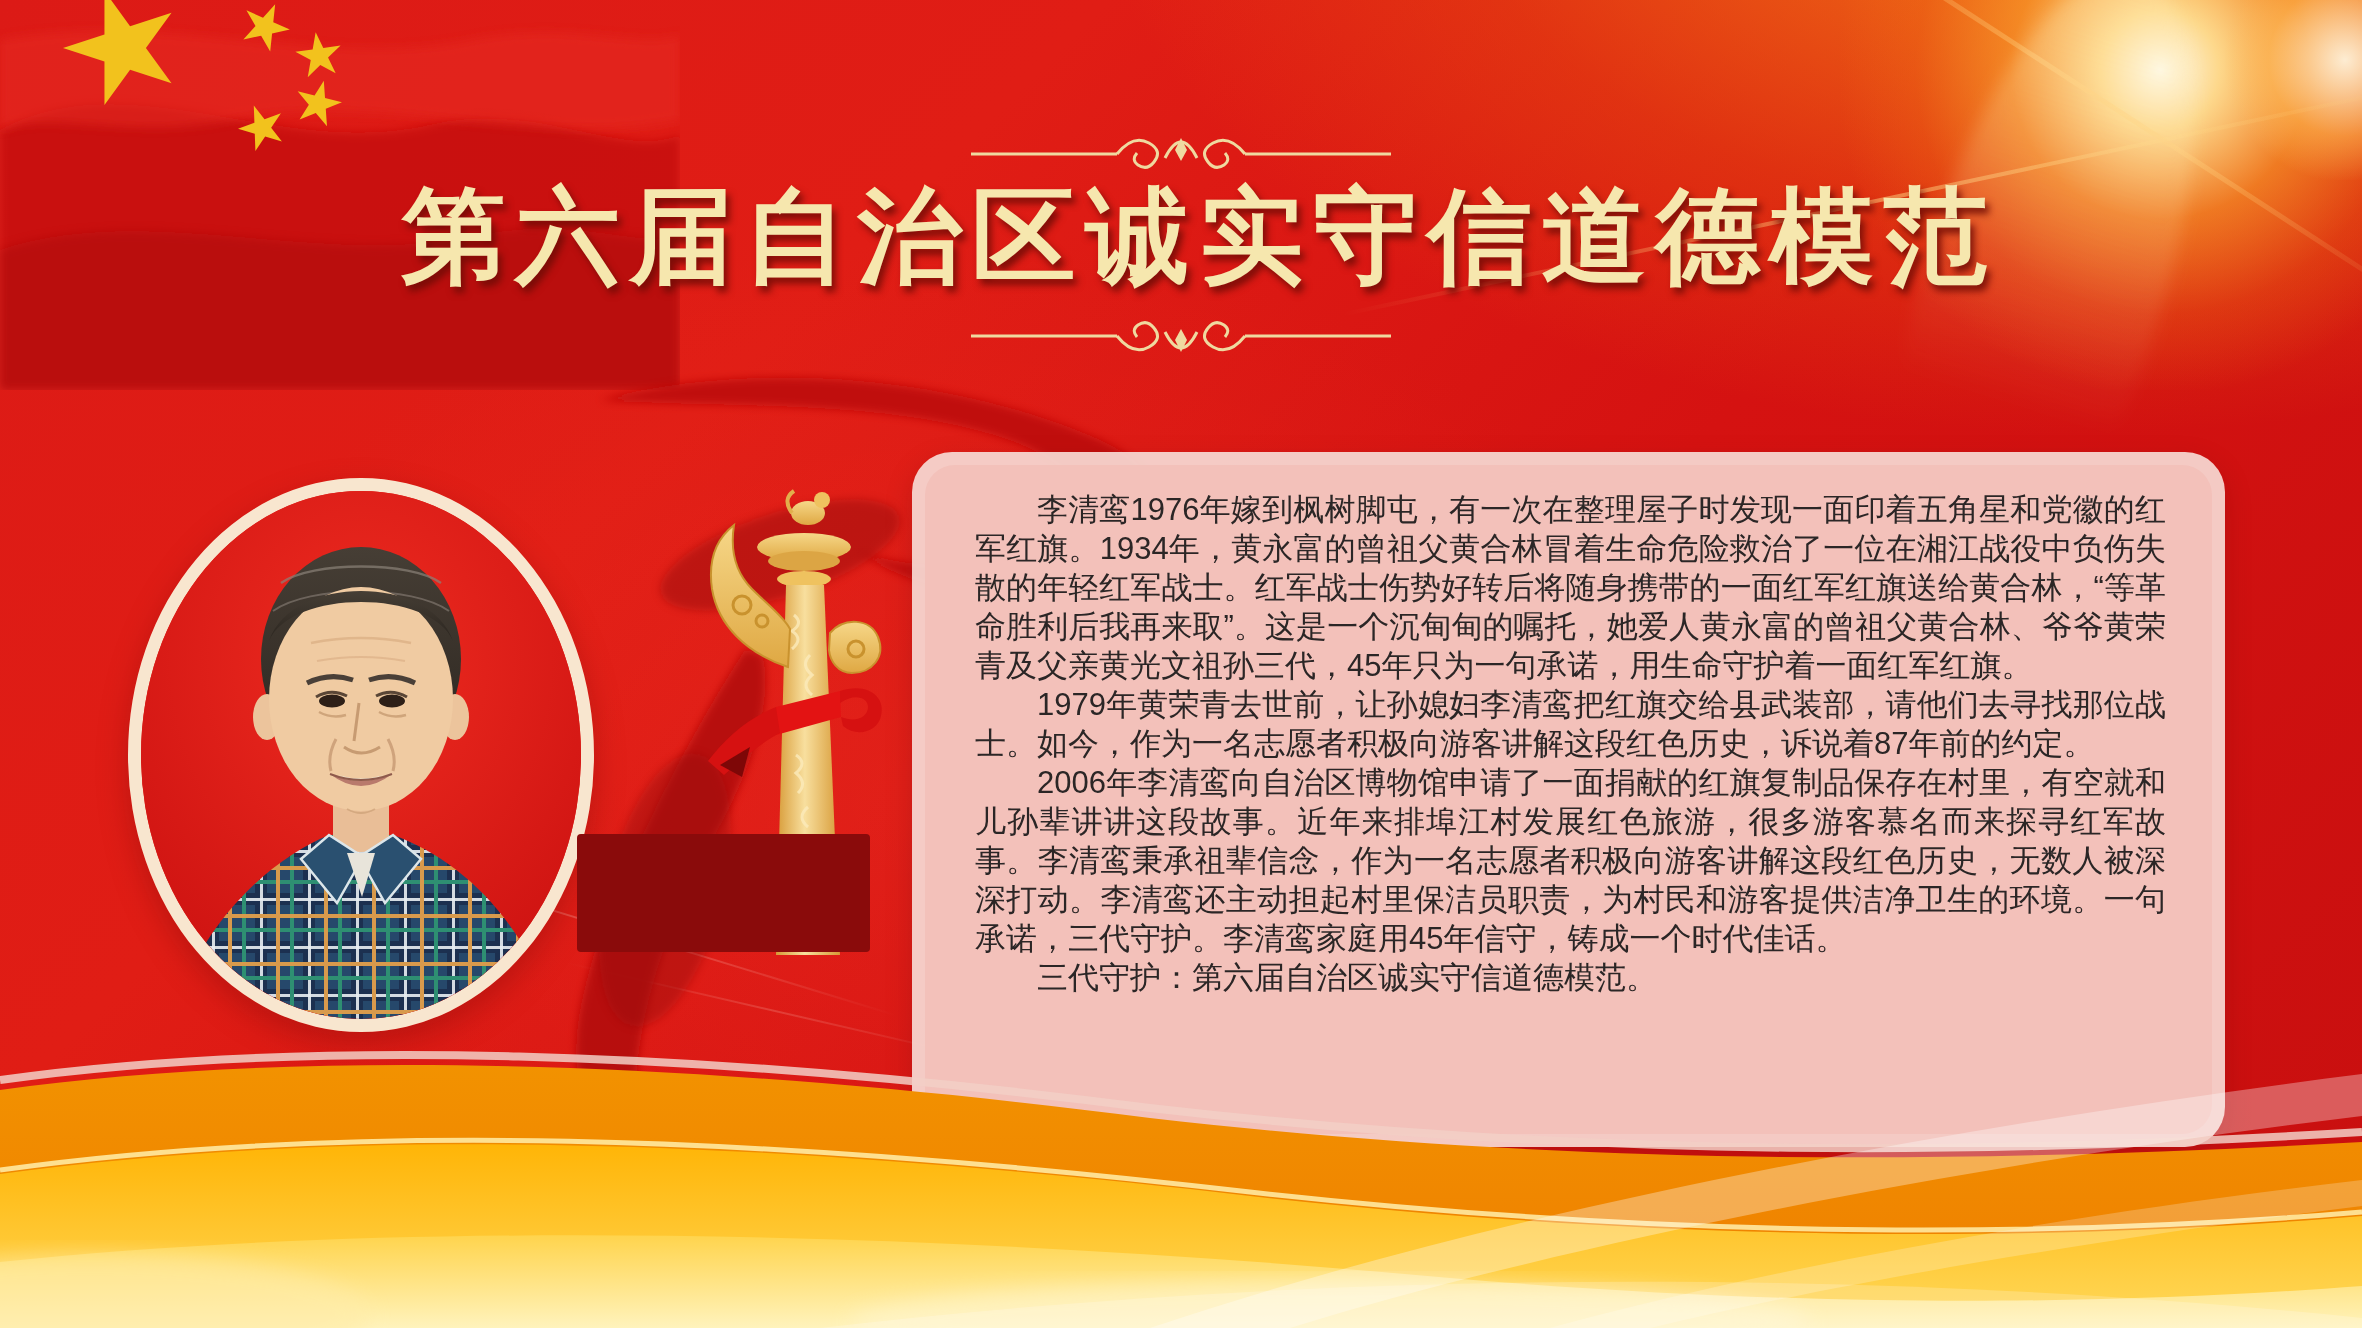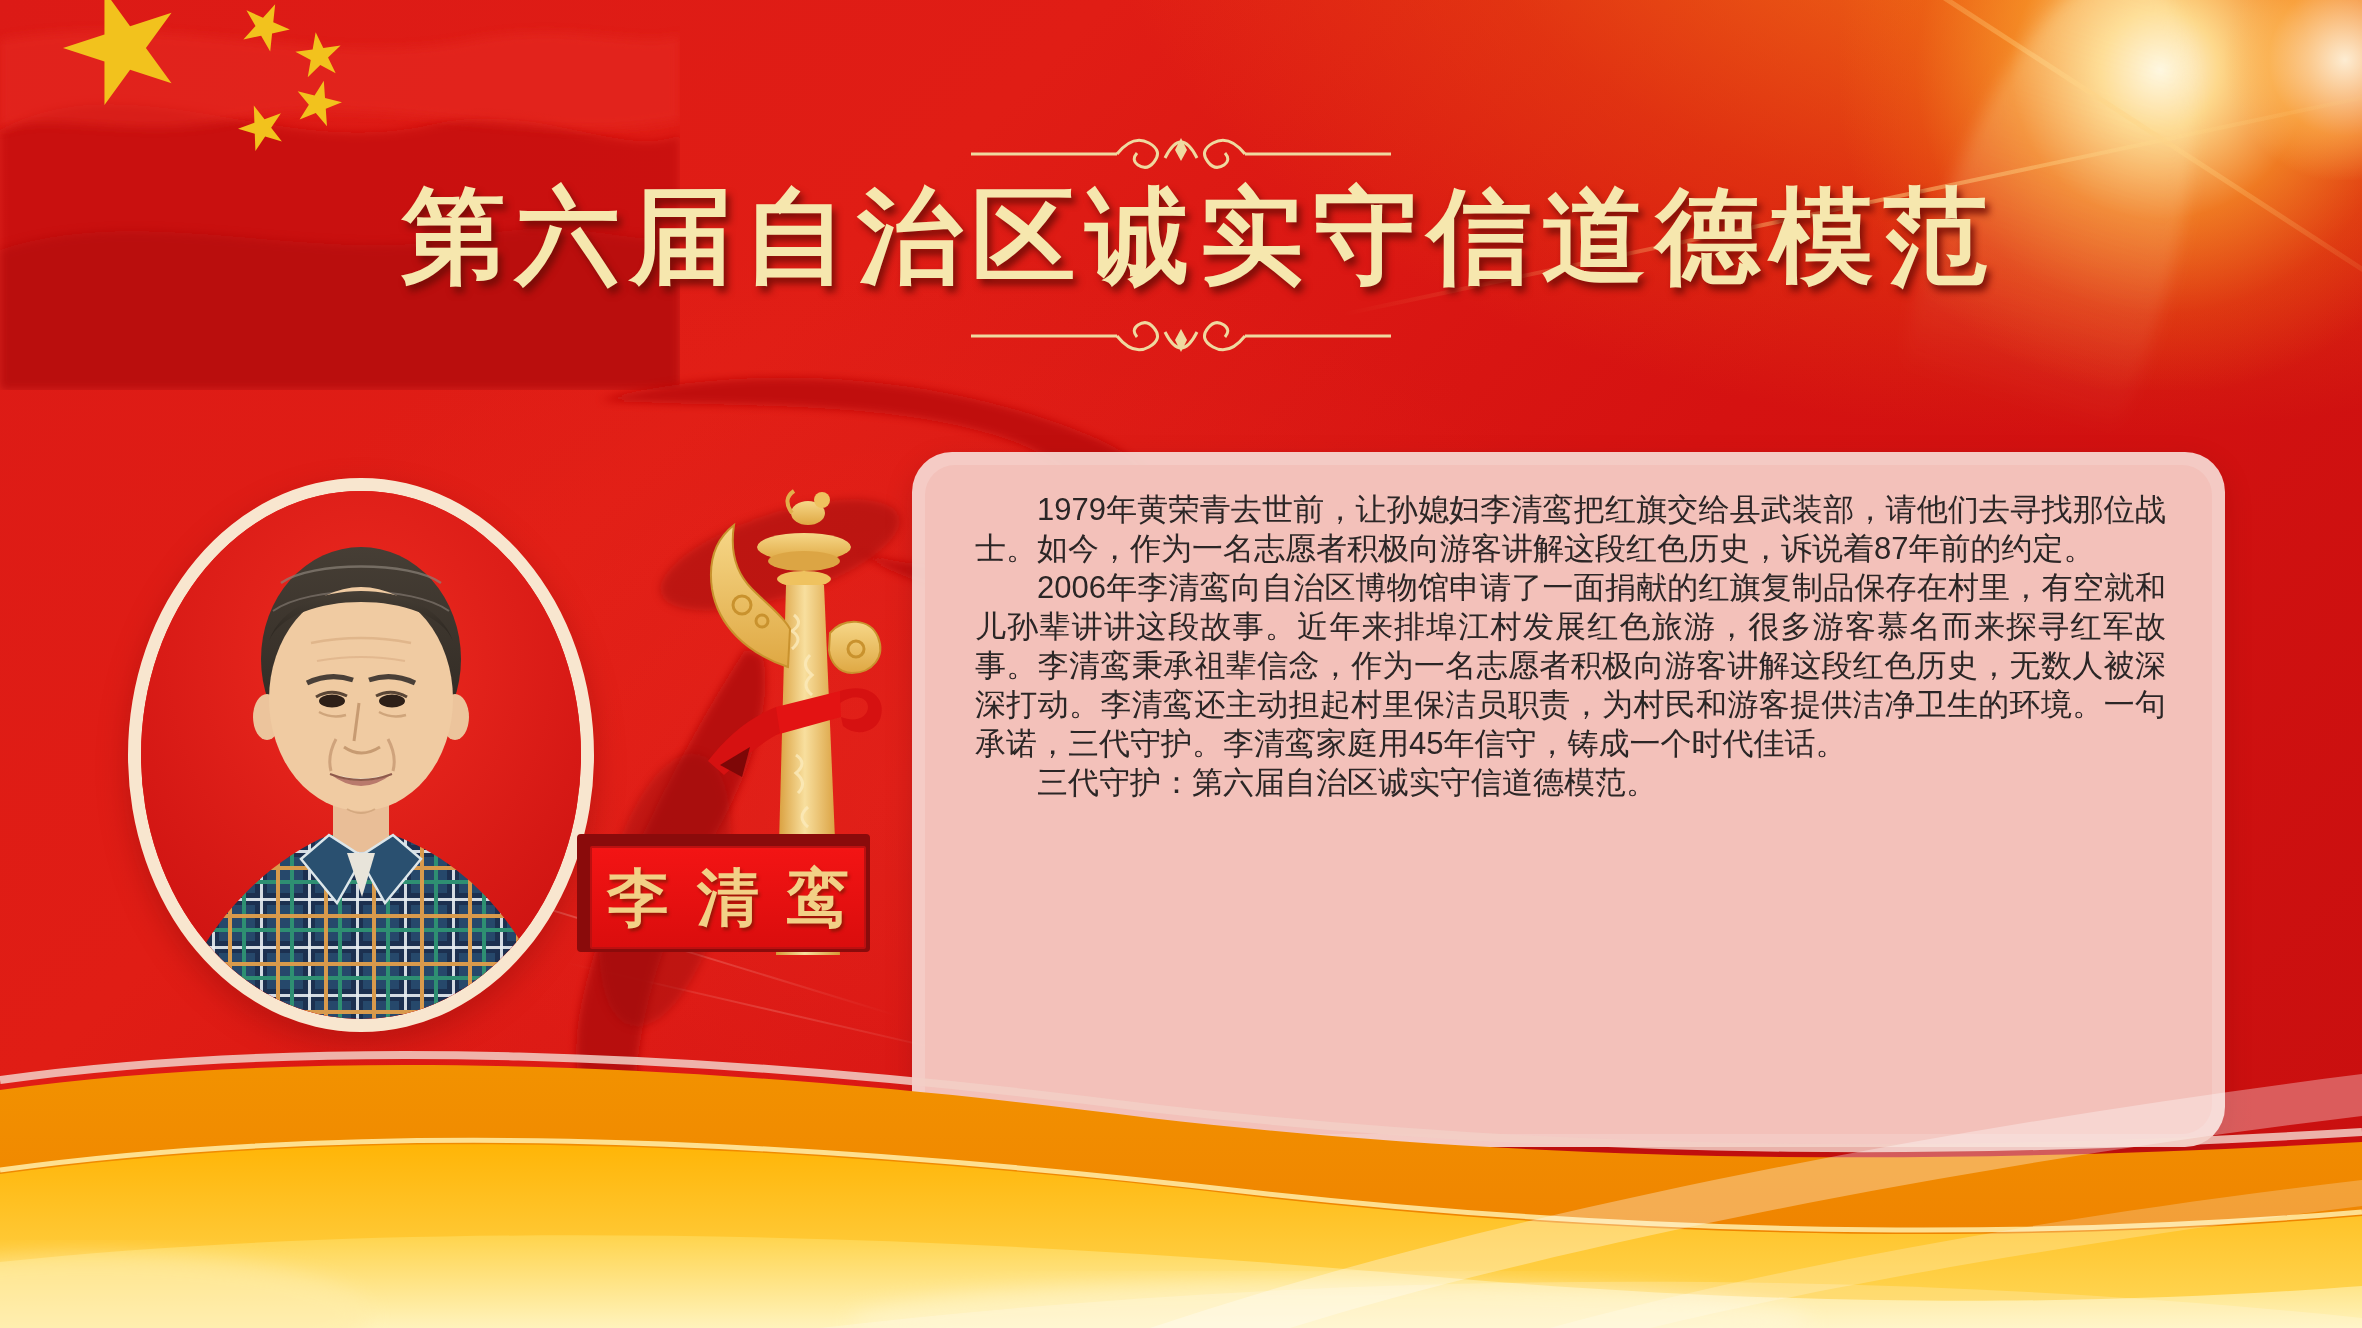--- a/index.html
+++ b/index.html
@@ -229,26 +229,24 @@
     </g>
     <g>
       <path d="M86,252 L150,236 L151,262 L86,280 Z" fill="#E31313"></path>
       <path d="M150,236 C178,227 196,242 191,261 C187,278 166,282 153,271 L151,262 C166,268 178,262 178,252 C178,242 164,238 150,248 Z" fill="#D61111"></path>
       <path d="M86,252 C60,262 36,282 18,306 L34,320 C58,298 78,284 90,278 Z" fill="#D61111"></path>
       <path d="M30,310 L60,292 L52,322 Z" fill="#7E0707"></path>
     </g>
   </svg>
 
   <div class="plate-frame"></div>
-  <div class="plate">
-    <span>李清鸾</span>
-  </div>
 
   <div class="panel">
     <div class="panel-inner">
+      <p>李清鸾1976年嫁到枫树脚屯，有一次在整理屋子时发现一面印着五角星和党徽的红军红旗。1934年，黄永富的曾祖父黄合林冒着生命危险救治了一位在湘江战役中负伤失散的年轻红军战士。红军战士伤势好转后将随身携带的一面红军红旗送给黄合林，“等革命胜利后我再来取”。这是一个沉甸甸的嘱托，她爱人黄永富的曾祖父黄合林、爷爷黄荣青及父亲黄光文祖孙三代，45年只为一句承诺，用生命守护着一面红军红旗。</p>
       <p>1979年黄荣青去世前，让孙媳妇李清鸾把红旗交给县武装部，请他们去寻找那位战士。如今，作为一名志愿者积极向游客讲解这段红色历史，诉说着87年前的约定。</p>
       <p>2006年李清鸾向自治区博物馆申请了一面捐献的红旗复制品保存在村里，有空就和儿孙辈讲讲这段故事。近年来排埠江村发展红色旅游，很多游客慕名而来探寻红军故事。李清鸾秉承祖辈信念，作为一名志愿者积极向游客讲解这段红色历史，无数人被深深打动。李清鸾还主动担起村里保洁员职责，为村民和游客提供洁净卫生的环境。一句承诺，三代守护。李清鸾家庭用45年信守，铸成一个时代佳话。</p>
       <p>三代守护：第六届自治区诚实守信道德模范。</p>
     </div>
   </div>
 
   <svg class="waves-svg" width="2362" height="298" viewBox="0 0 2362 298">
     <defs>
       <linearGradient id="wA" x1="0" y1="0" x2="0" y2="1">
         <stop offset="0%" stop-color="#F29200"></stop>

